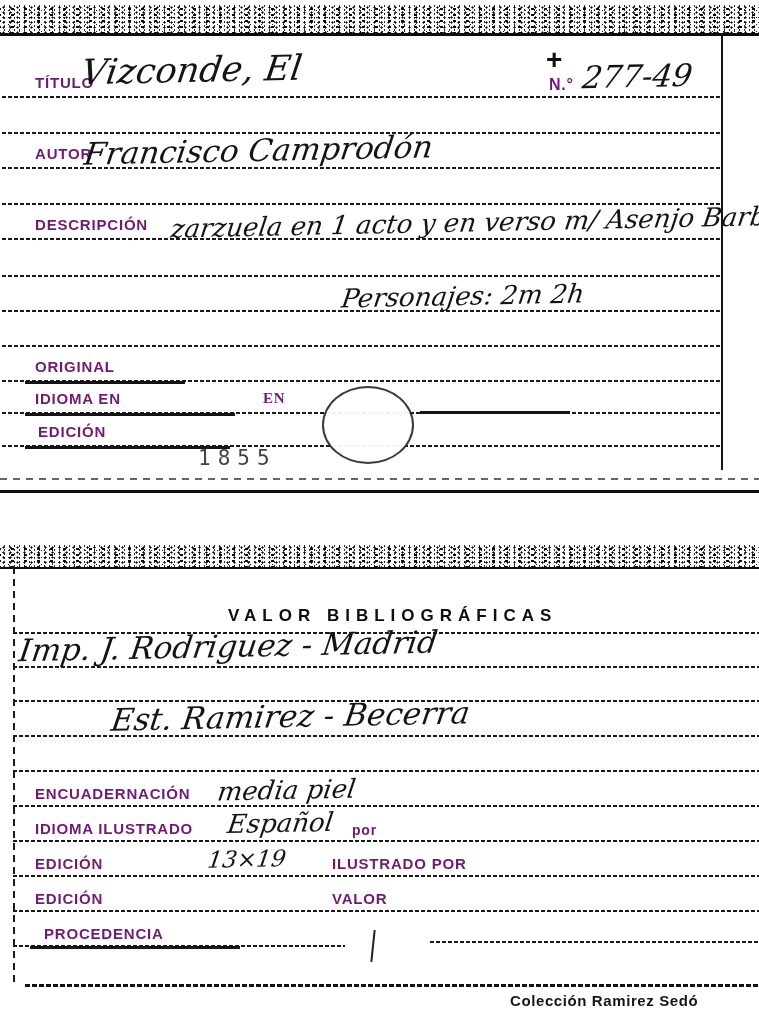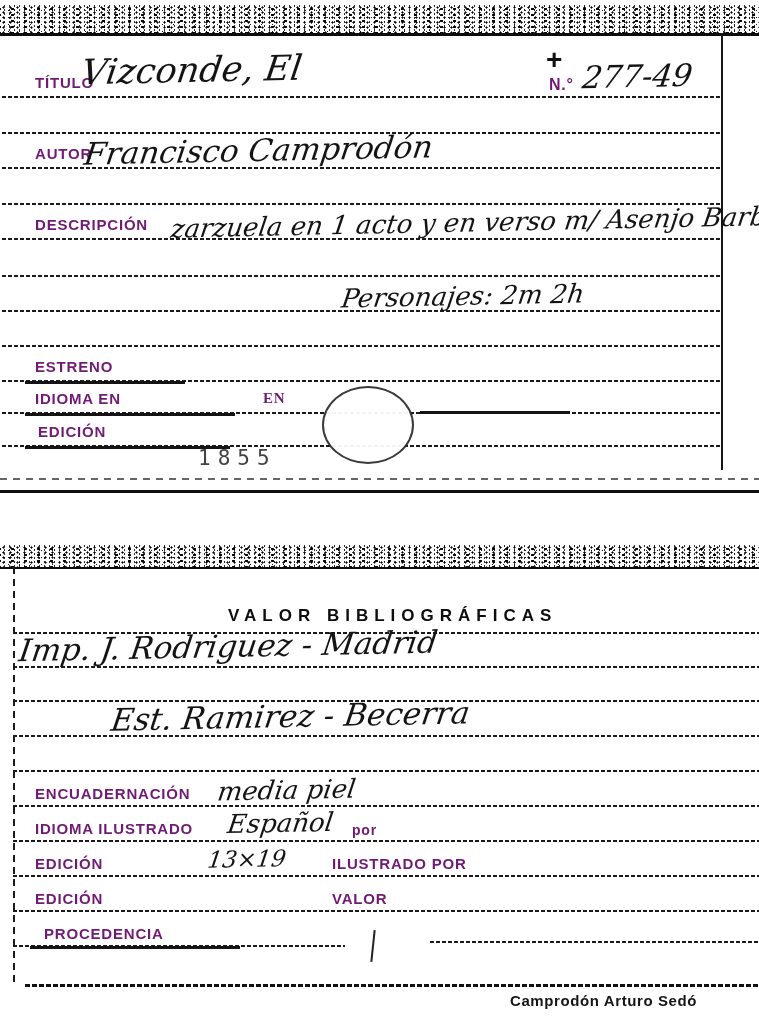--- a/index.html
+++ b/index.html
@@ -78,21 +78,21 @@
     <div class="solidseg" style="left:420px;top:411px;width:150px;"></div>
     <div class="solidseg" style="left:25px;top:446px;width:205px;"></div>
     <div class="rule-light" style="left:0;top:478px;width:759px;"></div>
     <div class="solidline" style="left:0;top:490px;width:759px;"></div>
 
     <div class="hole" style="left:322px;top:386px;"></div>
 
     <span class="lbl" style="left:35px;top:74px;">TÍTULO</span>
     <span class="lbl" style="left:35px;top:145px;">AUTOR</span>
     <span class="lbl" style="left:35px;top:216px;">DESCRIPCIÓN</span>
-    <span class="lbl" style="left:35px;top:358px;">ESTRENO</span>
+    <span class="lbl" style="left:35px;top:358px;">ORIGINAL</span>
     <span class="lbl" style="left:35px;top:390px;">IDIOMA EN</span>
     <span class="lbl" style="left:263px;top:390px;font-family:Liberation Serif, serif;">EN</span>
     <span class="lbl" style="left:38px;top:423px;">EDICIÓN</span>
 
     <span class="lbl" style="left:549px;top:76px;font-size:16px;">N.°</span>
     <span style="position:absolute;left:546px;top:44px;font-size:28px;font-weight:700;color:#111;">+</span>
     <span class="hw" style="left:583px;top:58px;font-size:31px;">277-49</span>
 
     <span class="hw" style="left:82px;top:50px;font-size:35px;">Vizconde, El</span>
     <span class="hw" style="left:85px;top:132px;font-size:31px;">Francisco Camprodón</span>
@@ -135,14 +135,14 @@
     <span class="lbl" style="left:35px;top:855px;">EDICIÓN</span>
     <span class="hw" style="left:208px;top:846px;font-size:23px;">13×19</span>
     <span class="lbl" style="left:332px;top:855px;">ILUSTRADO POR</span>
 
     <span class="lbl" style="left:35px;top:890px;">EDICIÓN</span>
     <span class="lbl" style="left:332px;top:890px;">VALOR</span>
 
     <span class="lbl" style="left:35px;top:925px;margin-left:9px;">PROCEDENCIA</span>
   </div>
 
-  <span class="footer-credit" style="left:510px;top:992px;">Camprodón Arturo Sedó</span>
+  <span class="footer-credit" style="left:510px;top:992px;">Colección Ramirez Sedó</span>
 </div>
 
 </body></html>

